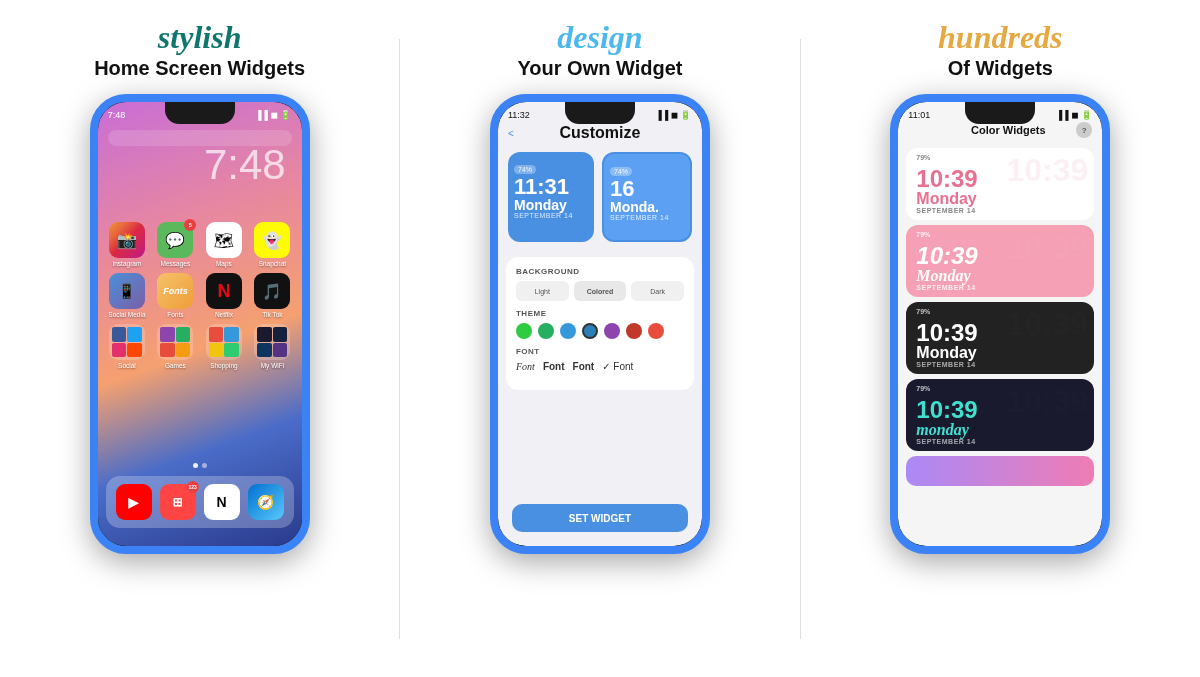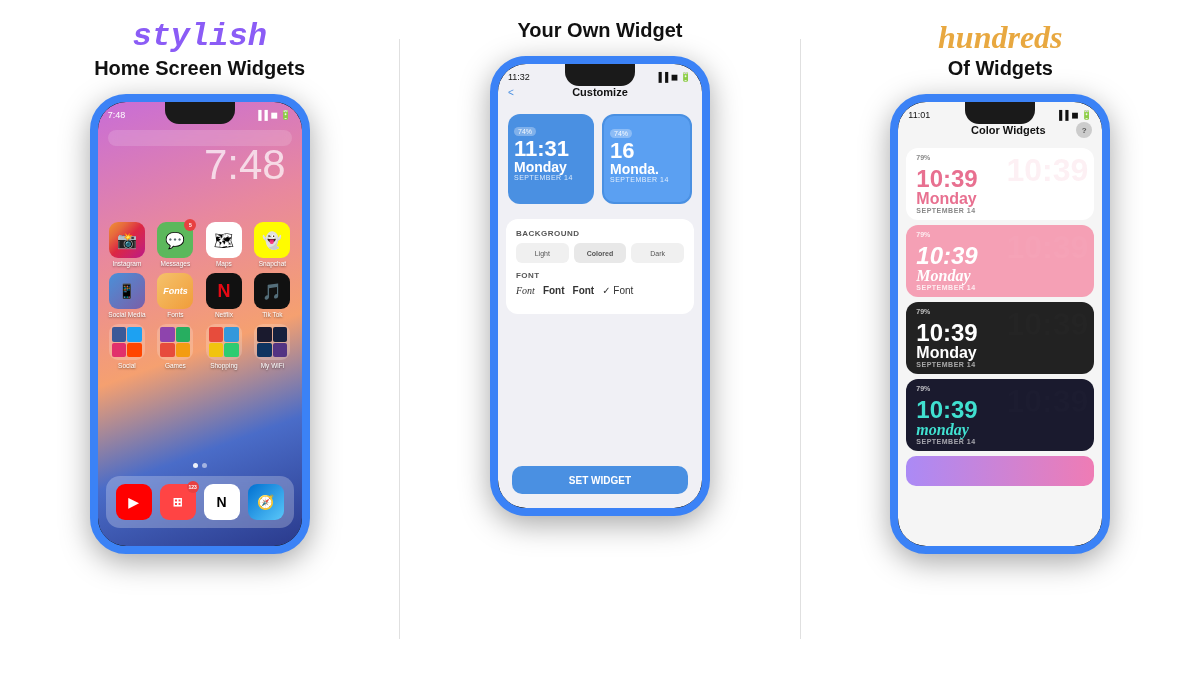--- a/index.html
+++ b/index.html
@@ -31,21 +31,21 @@
       text-align: center;
       margin-bottom: 14px;
       line-height: 1.2;
     }
     .title-cursive {
       display: block;
       font-size: 32px;
       font-weight: 600;
       font-style: italic;
     }
-    .title-cursive.pink { color: #8b5cf6; font-family: Liberation Mono, monospace; }
+    .title-cursive.pink { color: #0f766e; font-family: Liberation Serif, serif; }
     .title-cursive.blue { color: #4bb8f0; font-family: 'Georgia', cursive; }
     .title-cursive.gold { color: #e8a840; font-family: 'Georgia', cursive; }
     .title-bold {
       display: block;
       font-size: 20px;
       font-weight: 800;
       color: #111;
     }
 
     
@@ -277,21 +277,21 @@
       justify-content: center;
       padding: 0 10px;
     }
     .nav-back {
       position: absolute;
       left: 10px;
       color: #4a90e2;
       font-size: 10px;
     }
     .nav-title {
-      font-size: 11px;
+      font-size: 16px;
       font-weight: 600;
       color: #111;
     }
     .widget-preview-area {
       position: absolute;
       top: 50px;
       left: 10px;
       right: 10px;
       display: flex;
       gap: 8px;
@@ -691,20 +691,21 @@
           </div>
         </div>
       </div>
     </div>
   </div>
 
   <div class="panel-divider"></div>
 
   <div class="panel">
     <div class="panel-title">
+      <span class="title-cursive blue">design</span>
       <span class="title-bold">Your Own Widget</span>
     </div>
     <div class="phone-wrap">
       <div class="phone-body">
         <div class="phone-screen">
           <div class="notch"></div>
           <div class="screen2-bg">
             <div class="status-bar dark">
               <span>11:32</span>
               <span>▐▐ ◼ 🔋</span>
@@ -737,20 +738,32 @@
               </div>
             </div>
 
             <div class="customize-options">
               <div class="opt-section">
                 <div class="opt-label">BACKGROUND</div>
                 <div class="opt-row">
                   <div class="opt-btn">Light</div>
                   <div class="opt-btn active">Colored</div>
                   <div class="opt-btn">Dark</div>
+                </div>
+              </div>
+              <div class="opt-section">
+                <div class="opt-label">THEME</div>
+                <div class="theme-dots">
+                  <div class="theme-dot" style="background:#2ecc40;"></div>
+                  <div class="theme-dot" style="background:#27ae60;border-color:transparent;"></div>
+                  <div class="theme-dot" style="background:#3498db;"></div>
+                  <div class="theme-dot selected" style="background:#2980b9;"></div>
+                  <div class="theme-dot" style="background:#8e44ad;"></div>
+                  <div class="theme-dot" style="background:#c0392b;"></div>
+                  <div class="theme-dot" style="background:#e74c3c;"></div>
                 </div>
               </div>
               <div class="opt-section">
                 <div class="opt-label">FONT</div>
                 <div class="font-row">
                   <span class="font-opt" style="font-family:Georgia,serif;font-style:italic;">Font</span>
                   <span class="font-opt" style="font-weight:700;">Font</span>
                   <span class="font-opt selected" style="font-weight:900;">Font</span>
                   <span class="font-opt">✓ Font</span>
                 </div>

